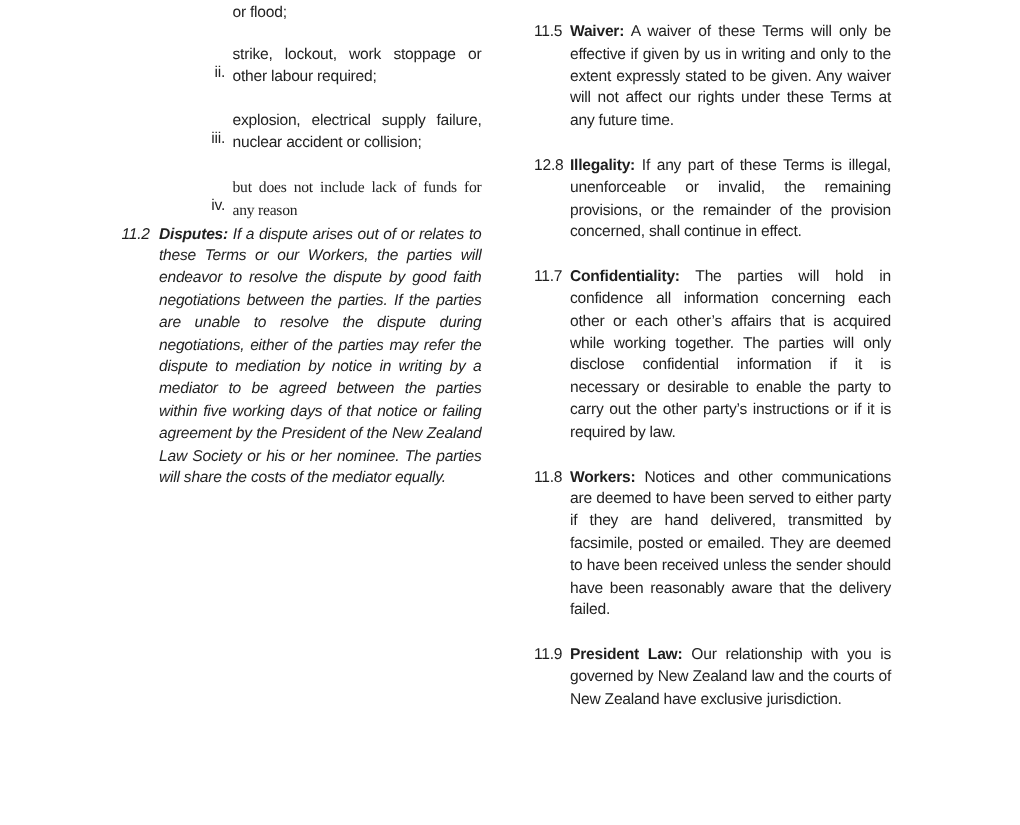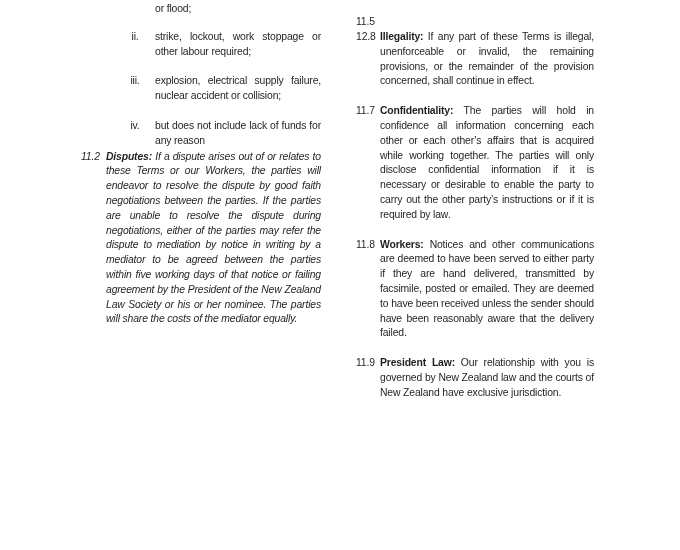--- a/index.html
+++ b/index.html
@@ -30,27 +30,28 @@
     text-align: left;
   }
   .roman-item {
     position: relative;
     padding-left: 74px;
     margin-bottom: 15px;
   }
   .roman-numeral {
     position: absolute;
     left: 39px;
-    top: 0;
+    top: 12px;
     width: 30px;
-    text-align: center;
+    text-align: right;
   }
   .list-footer {
     padding-left: 74px;
     margin-bottom: 1px;
+    font-family: Liberation Serif, serif;
   }
 
   
   .clause { position: relative; margin-bottom: 15px; }
   .col-left  .clause { padding-left: 25px; font-style: italic; }
   .col-right .clause { padding-left: 24px; }
   .clause-num { position: absolute; left: 0; top: 0; }
   .clause-title { font-weight: bold; }
 </style>
 </head>
@@ -82,20 +83,21 @@
       <span class="clause-num">11.2</span>
       <p class="clause-text"><strong class="clause-title">Disputes:</strong> <span>If a dispute arises out of or relates to these Terms or our Workers, the parties will endeavor to resolve the dispute by good faith negotiations between the parties. If the parties are unable to resolve the dispute during negotiations, either of the parties may refer the dispute to mediation by notice in writing by a mediator to be agreed between the parties within five working days of that notice or failing agreement by the President of the New Zealand Law Society or his or her nominee. The parties will share the costs of the mediator equally.</span></p>
     </div>
 
   </div>
 
   <div class="col col-right">
 
     <div class="clause">
       <span class="clause-num">11.5</span>
+      <p class="clause-text"><strong class="clause-title">Waiver:</strong> <span>A waiver of these Terms will only be effective if given by us in writing and only to the extent expressly stated to be given. Any waiver will not affect our rights under these Terms at any future time.</span></p>
     </div>
 
     <div class="clause">
       <span class="clause-num">12.8</span>
       <p class="clause-text"><strong class="clause-title">Illegality:</strong> <span>If any part of these Terms is illegal, unenforceable or invalid, the remaining provisions, or the remainder of the provision concerned, shall continue in effect.</span></p>
     </div>
 
     <div class="clause">
       <span class="clause-num">11.7</span>
       <p class="clause-text"><strong class="clause-title">Confidentiality:</strong> <span>The parties will hold in confidence all information concerning each other or each other’s affairs that is acquired while working together. The parties will only disclose confidential information if it is necessary or desirable to enable the party to carry out the other party’s instructions or if it is required by law.</span></p>

